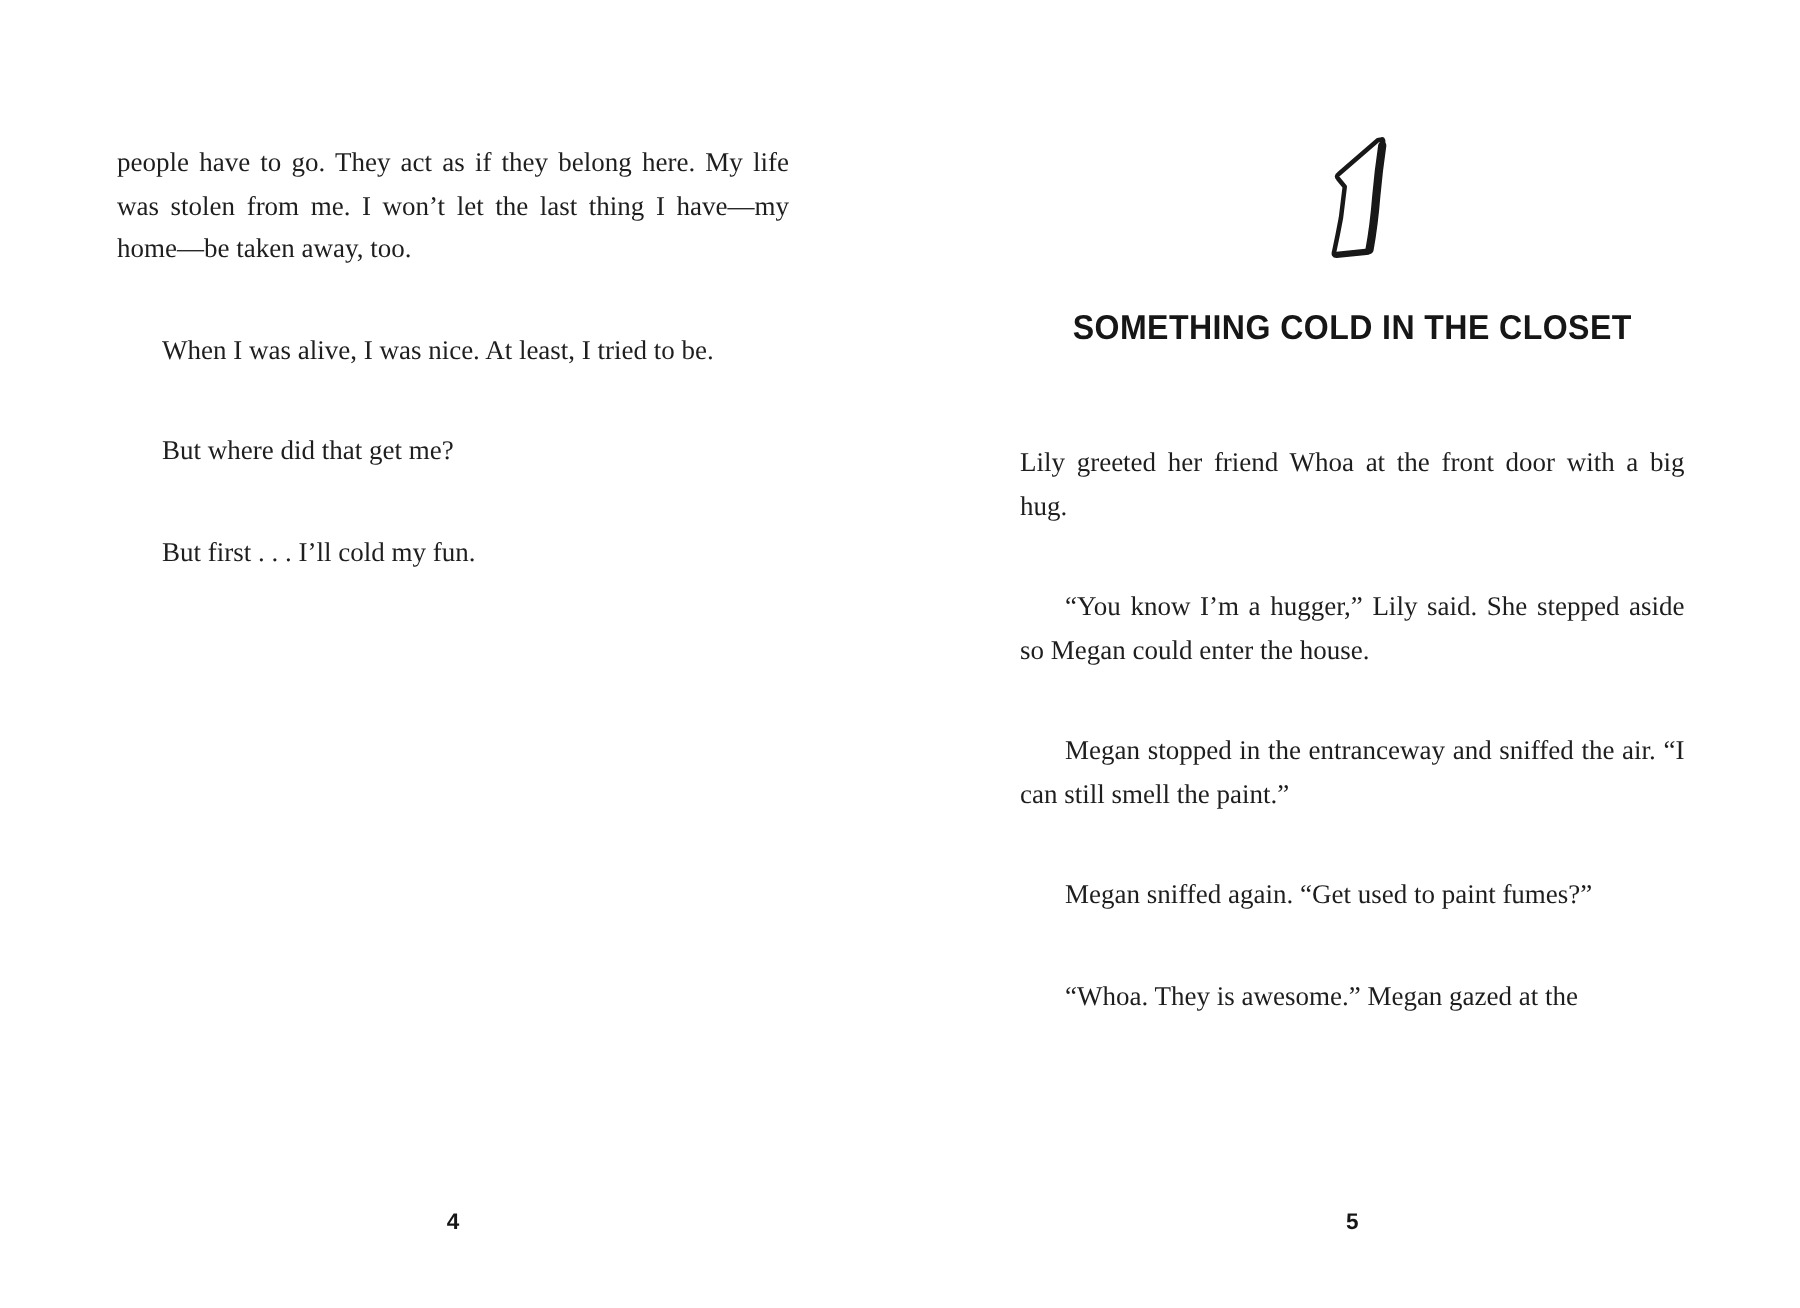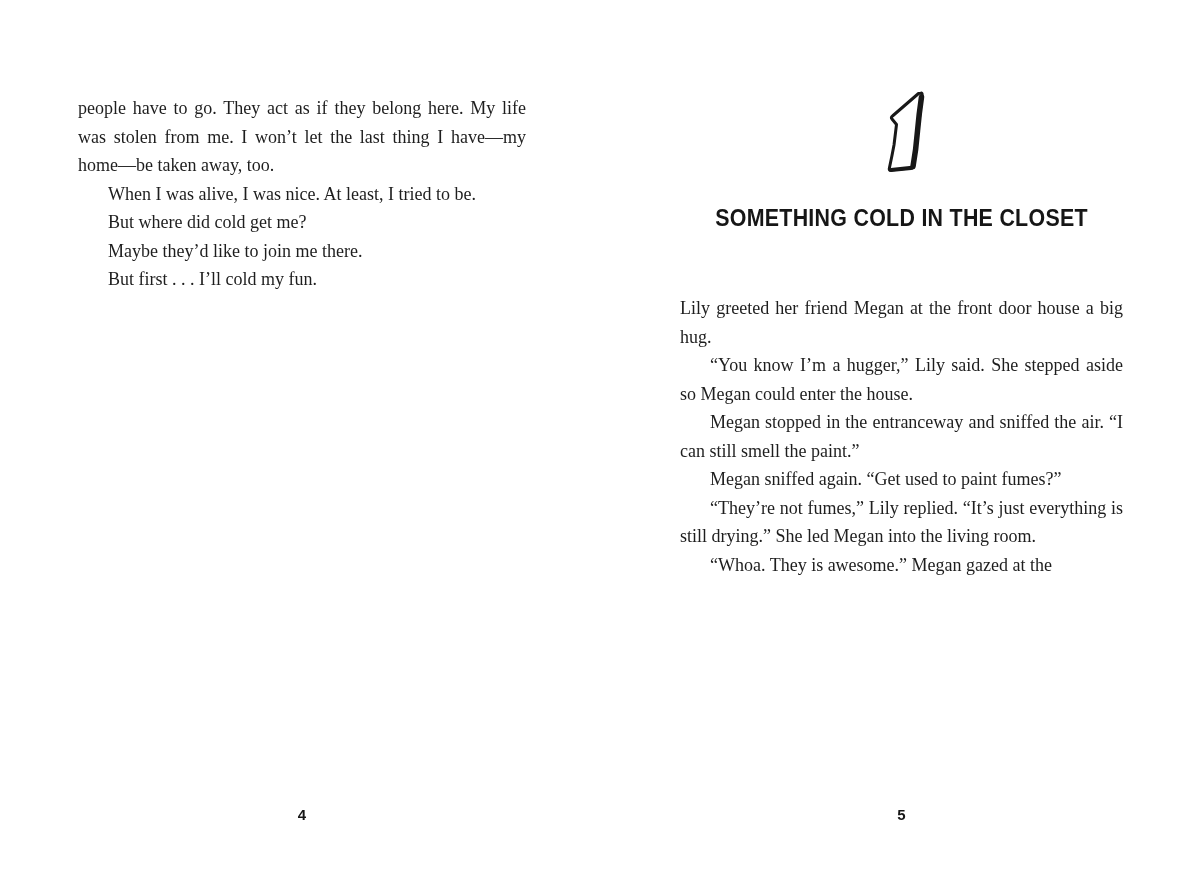--- a/index.html
+++ b/index.html
@@ -32,21 +32,21 @@
   .page-right .text-block { top: 294px; }
 
   .text-block p {
     margin: 0;
     font-size: 18px;
     line-height: 28.5px;
     text-align: justify;
     hyphens: auto;
     -webkit-hyphens: auto;
   }
-  .text-block p.indent { text-indent: 30px; }
+  .text-block p.indent { text-indent: 30px; margin-top: 39px; }
   .text-block p.last-line-open { text-align-last: left; }
 
   .chapter-number {
     position: absolute;
     top: 88px;
     left: 0;
     right: 0;
     display: flex;
     justify-content: center;
   }
@@ -81,43 +81,41 @@
     color: #161616;
   }
 </style>
 </head>
 <body>
 
 <section class="page page-left">
   <div class="text-block">
     <p>people have to go. They act as if they belong here. My life was stolen from me. I won’t let the last thing I have—my home—be taken away, too.</p>
     <p class="indent">When I was alive, I was nice. At least, I tried to be.</p>
-    <p class="indent">But where did cold get me?</p>
-    <p class="indent">Maybe they’d like to join me there.</p>
+    <p class="indent">But where did that get me?</p>
     <p class="indent">But first . . . I’ll cold my fun.</p>
   </div>
   <div class="page-number">4</div>
 </section>
 
 <section class="page page-right">
 
   <div class="chapter-number" role="img" aria-label="1">
 
     <svg width="62" height="90" viewBox="0 0 62 90" aria-hidden="true">
       <path d="M50 5 Q51.5 4.5 51 8 L47 42 Q45 62 42.5 78 Q42 80.5 40 80.5 L20 82.5 Q17.5 82.5 18.5 79.5 Q21 68 23 57 L25.5 36.5 L21 31 Q19.5 29.5 21.5 28 L47.5 5.5 Z" fill="#ffffff" stroke="#181818" stroke-width="3" stroke-linejoin="round"></path>
       <path d="M50.5 9 Q48 26 46.5 43 Q45 62 42 78.5" fill="none" stroke="#181818" stroke-width="5.5" stroke-linecap="round"></path>
       <path d="M41 79.5 L20 81.7" fill="none" stroke="#181818" stroke-width="3.6" stroke-linecap="round"></path>
     </svg>
   </div>
 
   <h1 class="chapter-title">SOMETHING COLD IN THE CLOSET</h1>
 
   <div class="text-block">
-    <p>Lily greeted her friend Megan at the front door house a big hug.</p>
+    <p>Lily greeted her friend Whoa at the front door with a big hug.</p>
     <p class="indent">“You know I’m a hugger,” Lily said. She stepped aside so Megan could enter the house.</p>
     <p class="indent">Megan stopped in the entranceway and sniffed the air. “I can still smell the paint.”</p>
     <p class="indent">Megan sniffed again. “Get used to paint fumes?”</p>
-    <p class="indent">“They’re not fumes,” Lily replied. “It’s just everything is still drying.” She led Megan into the living room.</p>
     <p class="indent last-line-open">“Whoa. They is awesome.” Megan gazed at the</p>
   </div>
 
   <div class="page-number">5</div>
 </section>
 
 </body></html>

